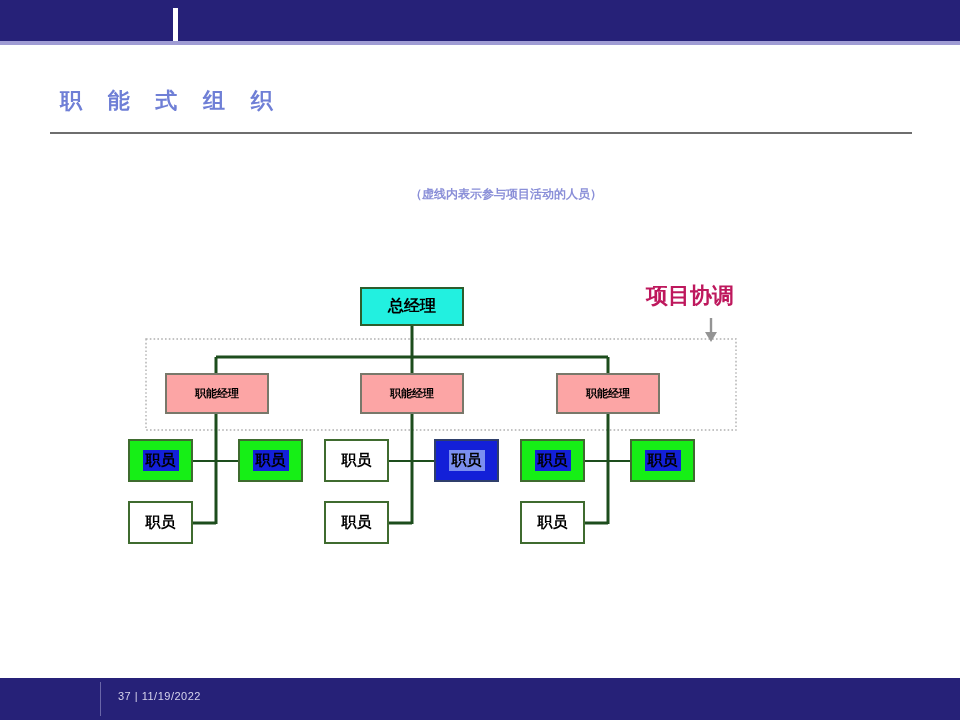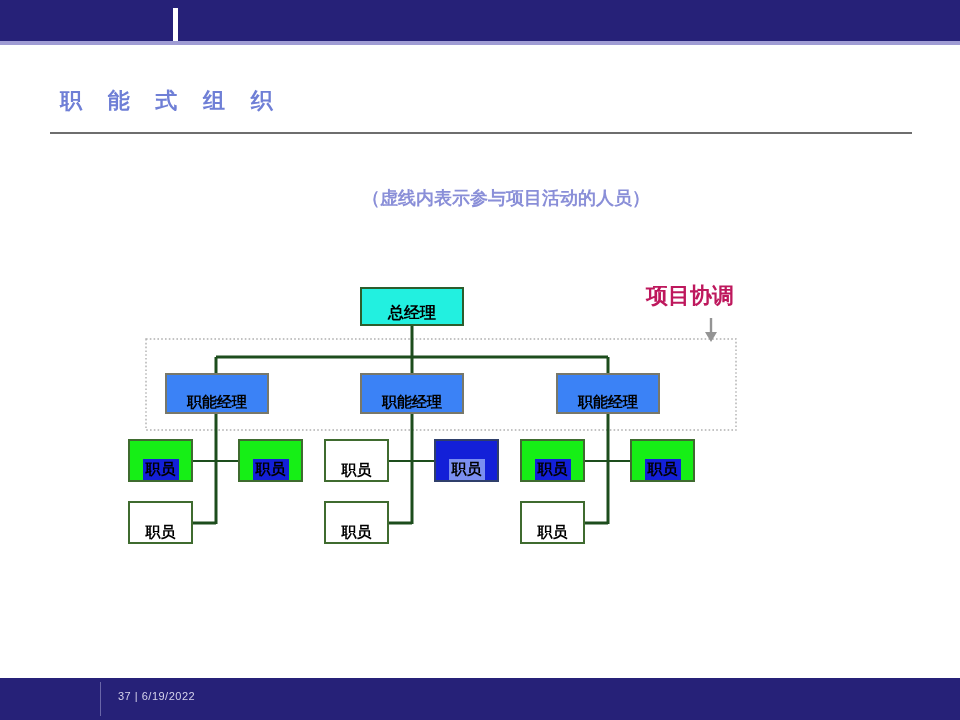--- a/index.html
+++ b/index.html
@@ -37,52 +37,52 @@
   }
   .title-rule{
     position:absolute;left:50px;top:132px;width:862px;height:2px;
     background:#6e6e6e;
   }
 
   
   .subtitle{
     position:absolute;left:0;top:186px;width:960px;
     text-align:center;
-    font-size:18px;font-weight:bold;
+    font-size:12px;font-weight:bold;
     color:#8a8fd8;
     font-family:"DejaVu Sans","Liberation Sans",sans-serif;
   }
   .subtitle span{position:relative;left:26px;}
 
   
   .chart{position:absolute;left:0;top:0;width:960px;height:720px;}
   .chart svg{position:absolute;left:0;top:0;}
 
   
   .box{
     position:absolute;
     box-sizing:border-box;
-    display:flex;align-items:flex-end;justify-content:center;
+    display:flex;align-items:center;justify-content:center;
     font-weight:bold;
     color:#000000;
     font-family:"DejaVu Sans","Liberation Sans",sans-serif;
     white-space:nowrap;
     z-index:5;
   }
   .box-gm{
     left:360px;top:287px;width:104px;height:39px;
     background:#22f0e0;
     border:2px solid #2c5d2c;
     font-size:16px;
   }
   .box-fm{
     top:373px;width:104px;height:41px;
-    background:#3b82f6;
+    background:#fca5a5;
     border:2px solid #78786a;
-    font-size:15px;
+    font-size:11px;
   }
   .box-fm.fm1{left:165px;}
   .box-fm.fm2{left:360px;}
   .box-fm.fm3{left:556px;}
 
   .box-staff{
     top:439px;width:65px;height:43px;
     border:2px solid #3f6b2f;
     font-size:15px;
   }
@@ -224,15 +224,15 @@
     <span>职员</span>
   </div>
   <div class="box box-staff2" style="left:520px;">
     <span>职员</span>
   </div>
 
   <div class="coord-label">项目协调</div>
 
   <div class="footer-bar"></div>
   <div class="footer-divider"></div>
-  <div class="footer-left">37  |  6/19/2022</div>
+  <div class="footer-left">37  |  11/19/2022</div>
 
 </div>
 
 </body></html>

